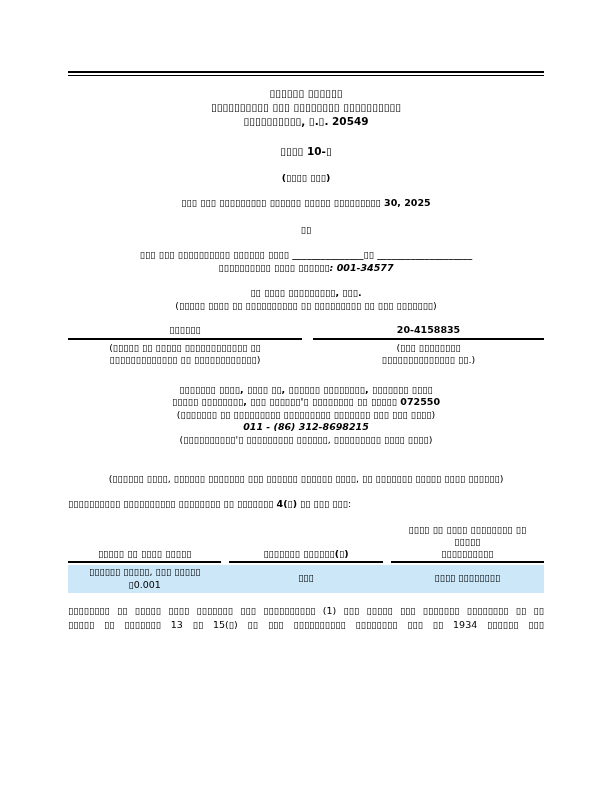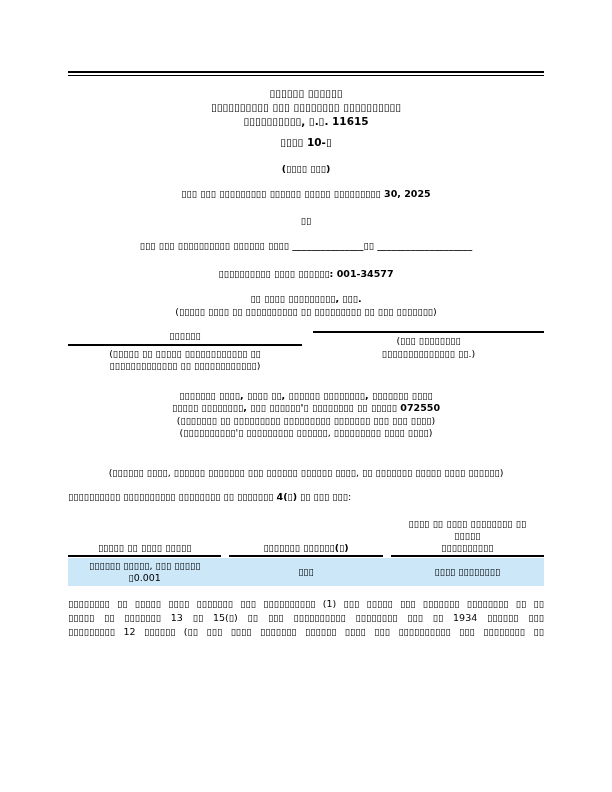--- a/index.html
+++ b/index.html
@@ -14,21 +14,21 @@
     color:#000;
     overflow:hidden;
   }
   .double-rule{height:1.5px;border-top:2.5px solid #000;border-bottom:1px solid #000;}
   .c{text-align:center;}
   .b{font-weight:bold;}
   .title{font-size:10.5px;line-height:14px;font-weight:bold;}
   .bodytxt{font-size:9.5px;line-height:12.5px;}
   .cap{font-size:9.5px;line-height:12.5px;}  .mt10{margin-top:10px;} .mt11{margin-top:11px;}
   .mt12{margin-top:12px;} .mt13{margin-top:13px;} .mt14{margin-top:14px;}
-  .mt15{margin-top:15px;} .mt16{margin-top:7px;} .mt17{margin-top:17px;}
+  .mt15{font-style:italic;} .mt16{margin-top:16px;} .mt17{margin-top:17px;}
   .mt27{margin-top:27px;}
   .cb{
     display:inline-block;width:6.5px;height:9px;
     border:1px solid #000;margin-right:5px;vertical-align:-1px;
   }
   
   .cols{display:flex;gap:11px;}
   .col-left{flex:0 0 234px;}
   .col-right{flex:1 1 auto;}
   .col-divider{border-top:2px solid #000;margin-top:1px;margin-bottom:2px;}
@@ -42,21 +42,21 @@
 </style>
 </head>
 <body>
 
 <div class="page">
 
   <div class="double-rule"></div>
 
   <div class="title c mt10">▯▯▯▯▯▯ ▯▯▯▯▯▯</div>
   <div class="title c">▯▯▯▯▯▯▯▯▯▯ ▯▯▯ ▯▯▯▯▯▯▯▯ ▯▯▯▯▯▯▯▯▯▯</div>
-  <div class="title c">▯▯▯▯▯▯▯▯▯▯, ▯.▯. 11615</div>
+  <div class="title c">▯▯▯▯▯▯▯▯▯▯, ▯.▯. 20549</div>
 
   <div class="title c mt16">▯▯▯▯ 10-▯</div>
 
   <div class="bodytxt b c mt14">(▯▯▯▯ ▯▯▯)</div>
 
 
   <div class="bodytxt b c mt13">▯▯▯ ▯▯▯ ▯▯▯▯▯▯▯▯▯ ▯▯▯▯▯▯ ▯▯▯▯▯ ▯▯▯▯▯▯▯▯▯ 30, 2025</div>
 
   <div class="bodytxt b c mt14">▯▯</div>
 
@@ -69,30 +69,32 @@
   <div class="cap c">(▯▯▯▯▯ ▯▯▯▯ ▯▯ ▯▯▯▯▯▯▯▯▯▯ ▯▯ ▯▯▯▯▯▯▯▯▯ ▯▯ ▯▯▯ ▯▯▯▯▯▯▯)</div>
 
   <div class="cols mt12">
     <div class="col-left">
       <div class="bodytxt b c">▯▯▯▯▯▯</div>
       <div class="col-divider"></div>
       <div class="cap c">(▯▯▯▯▯ ▯▯ ▯▯▯▯▯ ▯▯▯▯▯▯▯▯▯▯▯▯ ▯▯</div>
       <div class="cap c">▯▯▯▯▯▯▯▯▯▯▯▯▯ ▯▯ ▯▯▯▯▯▯▯▯▯▯▯▯)</div>
     </div>
     <div class="col-right">
+      <div class="bodytxt b c">20-4158835</div>
       <div class="col-divider"></div>
       <div class="cap c">(▯▯▯ ▯▯▯▯▯▯▯▯</div>
       <div class="cap c">▯▯▯▯▯▯▯▯▯▯▯▯▯▯ ▯▯.)</div>
     </div>
   </div>
 
   <div class="bodytxt b c mt17">▯▯▯▯▯▯▯ ▯▯▯▯, ▯▯▯▯ ▯▯, ▯▯▯▯▯▯ ▯▯▯▯▯▯▯▯, ▯▯▯▯▯▯▯ ▯▯▯▯</div>
   <div class="bodytxt b c">▯▯▯▯▯ ▯▯▯▯▯▯▯▯, ▯▯▯ ▯▯▯▯▯▯'▯ ▯▯▯▯▯▯▯▯ ▯▯ ▯▯▯▯▯ 072550</div>
   <div class="cap c">(▯▯▯▯▯▯▯ ▯▯ ▯▯▯▯▯▯▯▯▯ ▯▯▯▯▯▯▯▯▯ ▯▯▯▯▯▯▯ ▯▯▯ ▯▯▯ ▯▯▯▯)</div>
 
+  <div class="bodytxt b c mt15">011 - (86) 312-8698215</div>
   <div class="cap c">(▯▯▯▯▯▯▯▯▯▯'▯ ▯▯▯▯▯▯▯▯▯ ▯▯▯▯▯▯, ▯▯▯▯▯▯▯▯▯ ▯▯▯▯ ▯▯▯▯)</div>
 
   <div class="cap c mt27">(▯▯▯▯▯▯ ▯▯▯▯, ▯▯▯▯▯▯ ▯▯▯▯▯▯▯ ▯▯▯ ▯▯▯▯▯▯ ▯▯▯▯▯▯ ▯▯▯▯, ▯▯ ▯▯▯▯▯▯▯ ▯▯▯▯▯ ▯▯▯▯ ▯▯▯▯▯▯)</div>
 
   <div class="bodytxt mt12"><span>▯▯▯▯▯▯▯▯▯▯ ▯▯▯▯▯▯▯▯▯▯ ▯▯▯▯▯▯▯▯ ▯▯ ▯▯▯▯▯▯▯ </span><span class="b">4(▯)</span><span> ▯▯ ▯▯▯ ▯▯▯:</span></div>
 
   <div class="tbl-head mt14">
     <div class="th">▯▯▯▯▯ ▯▯ ▯▯▯▯ ▯▯▯▯▯</div>
     <div class="th">▯▯▯▯▯▯▯ ▯▯▯▯▯▯(▯)</div>
     <div class="th">
@@ -107,16 +109,15 @@
       <div>▯▯▯▯▯▯ ▯▯▯▯▯, ▯▯▯ ▯▯▯▯▯</div>
       <div>▯0.001</div>
     </div>
     <div class="td">▯▯▯</div>
     <div class="td">▯▯▯▯ ▯▯▯▯▯▯▯▯</div>
   </div>
 
   <div class="mt11">
     <div class="just">▯▯▯▯▯▯▯▯ ▯▯ ▯▯▯▯▯ ▯▯▯▯ ▯▯▯▯▯▯▯ ▯▯▯ ▯▯▯▯▯▯▯▯▯▯ (1) ▯▯▯ ▯▯▯▯▯ ▯▯▯ ▯▯▯▯▯▯▯ ▯▯▯▯▯▯▯▯ ▯▯ ▯▯</div>
     <div class="just">▯▯▯▯▯ ▯▯ ▯▯▯▯▯▯▯ 13 ▯▯ 15(▯) ▯▯ ▯▯▯ ▯▯▯▯▯▯▯▯▯▯ ▯▯▯▯▯▯▯▯ ▯▯▯ ▯▯ 1934 ▯▯▯▯▯▯ ▯▯▯</div>
-    <div class="just">▯▯▯▯▯▯▯▯▯ 12 ▯▯▯▯▯▯ (▯▯ ▯▯▯ ▯▯▯▯ ▯▯▯▯▯▯▯ ▯▯▯▯▯▯ ▯▯▯▯ ▯▯▯ ▯▯▯▯▯▯▯▯▯▯ ▯▯▯ ▯▯▯▯▯▯▯▯ ▯▯</div>
   </div>
 
 </div>
 
 </body></html>

